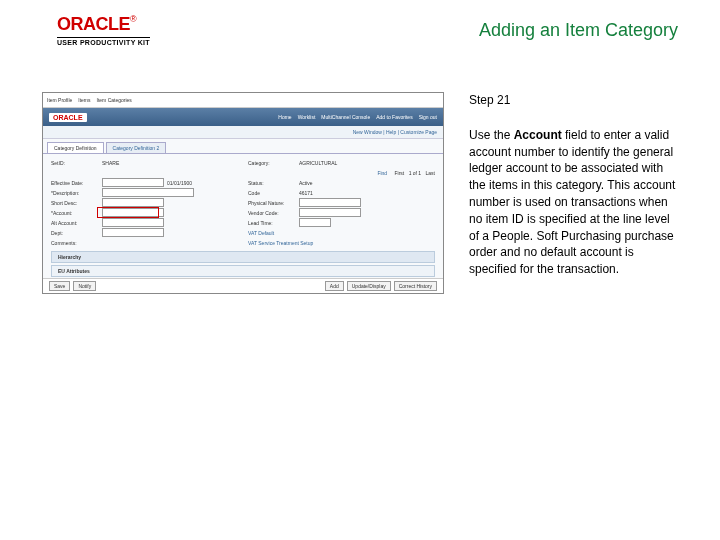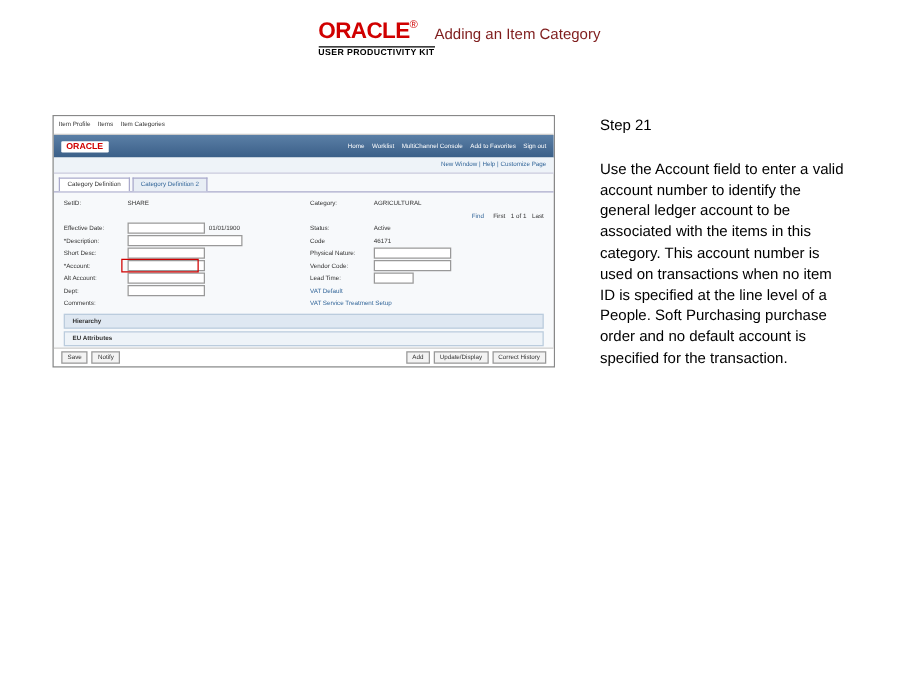--- a/index.html
+++ b/index.html
@@ -1,23 +1,23 @@
 <!DOCTYPE html>
 <html><head>
 <meta charset="utf-8">
 <style>
 html,body{margin:0;padding:0;width:720px;height:540px;background:#fff;font-family:Arial,Helvetica,sans-serif;font-size:11px;color:#000}
 .page{position:relative;width:720px;height:540px}
-.header{display:flex;justify-content:center;align-items:flex-start;padding:14px 42px 6px 57px}
+.header{display:flex;justify-content:space-between;align-items:flex-start;padding:14px 42px 6px 57px}
 .logo-block{display:flex;flex-direction:column}
 .oracle-logo{font-family:Arial,sans-serif;font-weight:bold;font-size:18px;color:#d00000;letter-spacing:-0.5px}
 .oracle-reg{font-size:9px;vertical-align:top;color:#d00000}
 .upk{font-size:7px;font-weight:bold;color:#000;border-top:1px solid #000;margin-top:2px;padding-top:1px;letter-spacing:0.3px}
-.title{font-size:12px;color:#7f1d1d;margin-top:6px}
-.body{display:flex;padding:0 42px;gap:36px;margin-top:40px}
+.title{font-size:18px;color:#15803d;margin-top:6px}
+.body{display:flex;padding:0 42px;gap:25px;margin-top:40px}
 .screenshot{width:400px;height:200px;border:1px solid #888;background:#f7f9fb;position:relative;overflow:hidden;font-size:5px;color:#333}
 .ss-top{height:14px;background:#fff;border-bottom:1px solid #ccc;display:flex;align-items:center;padding:0 4px;gap:6px}
 .ss-oracle{height:18px;background:linear-gradient(#5b7fa6,#3a5f88);display:flex;align-items:center;justify-content:space-between;padding:0 6px}
 .ss-oracle-logo{color:#d00000;background:#fff;font-weight:bold;font-size:7px;padding:1px 4px;border-radius:1px}
 .ss-oracle-links{display:flex;gap:6px;color:#fff;font-size:5px}
 .ss-breadcrumb{height:12px;background:#eef3f8;border-bottom:1px solid #ccd;display:flex;align-items:center;justify-content:flex-end;padding:0 6px;font-size:5px;color:#369}
 .ss-tabs{height:14px;display:flex;align-items:flex-end;padding-left:4px;border-bottom:1px solid #aac}
 .ss-tab{border:1px solid #aac;border-bottom:none;padding:2px 6px;font-size:5px;background:#fff;margin-right:2px}
 .ss-tab.inactive{background:#e8eef5;color:#369}
 .ss-form{padding:4px 8px 2px 8px;display:grid;grid-template-columns:1fr 1fr;gap:1px 10px}
@@ -25,21 +25,21 @@
 .ss-label{color:#333;min-width:48px;font-size:5px}
 .ss-input{border:1px solid #999;background:#fff;height:7px;flex:1;max-width:60px}
 .ss-val{font-size:5px}
 .ss-section{background:#dfe8f2;font-size:5px;font-weight:bold;padding:2px 6px;margin:2px 8px;border:1px solid #bcd}
 .ss-highlight{border:1.5px solid #d00000;position:absolute}
 .ss-bottom{position:absolute;bottom:0;left:0;right:0;height:14px;border-top:1px solid #ccc;display:flex;align-items:center;justify-content:space-between;padding:0 6px;background:#fff;font-size:5px}
 .ss-btn{border:1px solid #999;background:#f3f3f3;padding:1px 4px;font-size:5px}
 .instructions{flex:1;font-size:12px;line-height:1.4;color:#000}
 .step{margin-bottom:18px}
 .para{margin-bottom:14px}
-strong{font-weight:normal}
+strong{font-weight:bold}
 </style>
 </head>
 <body>
 
 <div class="page">
   <div class="header">
     <div class="logo-block">
       <div>
         <span class="oracle-logo">ORACLE</span><span class="oracle-reg">®</span>
       </div>

